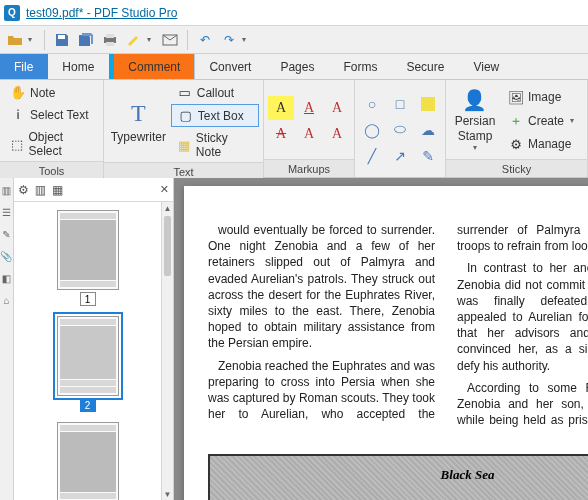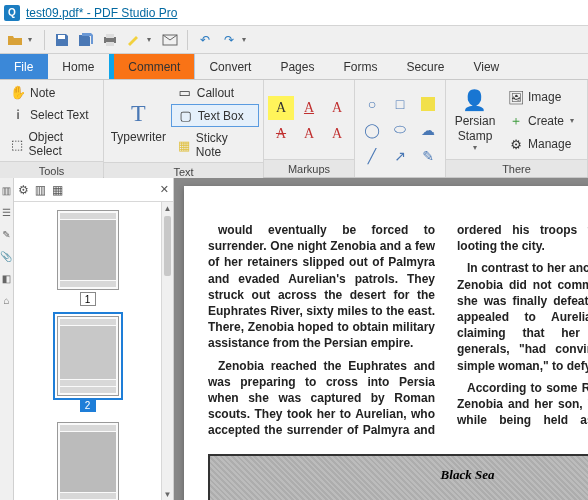--- a/index.html
+++ b/index.html
@@ -54,21 +54,21 @@
 .scrollbar-v { width: 12px; background: #f0f0f0; border-left: 1px solid #d8d8d8; position: relative; }
 .scrollbar-v .knob { position: absolute; top: 14px; left: 2px; right: 2px; height: 60px; background: #c8c8c8; border-radius: 2px; }
 .scrollbar-v .arr { position: absolute; left: 0; right: 0; height: 12px; display: flex; align-items: center; justify-content: center; font-size: 8px; color: #666; }
 .scrollbar-v .arr.up { top: 0; }
 .scrollbar-v .arr.dn { bottom: 0; }
 .thumbs-row { flex: 1; display: flex; overflow: hidden; }
 
 .doc { flex: 1; background: #888; overflow: hidden; position: relative; }
 .page { position: absolute; top: 8px; left: 10px; right: -120px; bottom: -140px; background: #fff; box-shadow: 0 2px 6px rgba(0,0,0,0.3); padding: 36px 24px; font-family: Georgia, serif; font-size: 9px; line-height: 1.35; color: #222; }
 .cols { column-count: 2; column-gap: 22px; column-fill: auto; height: 220px; }
-.cols p { margin-bottom: 6px; text-align: justify; text-indent: 10px; font-weight: bold; }
+.cols p { margin-bottom: 6px; text-align: justify; text-indent: 10px; }
 .mapbox { margin-top: 12px; border: 2px solid #333; background: repeating-linear-gradient(45deg,#bcbcbc,#bcbcbc 2px,#adadad 2px,#adadad 4px); height: 60px; position: relative; }
 .mapbox .label { position: absolute; top: 10px; left: 50%; transform: translateX(-10%); font-style: italic; font-family: Georgia, serif; font-size: 13px; color: #000; font-weight: bold; }
 
 svg.ic-svg { width: 16px; height: 16px; }
 </style>
 </head>
 <body>
 
 <div class="titlebar">
   <div class="app-icon">Q</div>
@@ -223,21 +223,21 @@
             <span class="ic" style="color:#3a9a3a;">＋</span>
             <span>Create</span>
             <span style="font-size:8px;color:#666;margin-left:2px;">▾</span>
           </div>
         <div class="hbtn">
             <span class="ic">⚙</span>
             <span>Manage</span>
           </div>
       </div>
     </div>
-    <div class="group-label">There</div>
+    <div class="group-label">Sticky</div>
   </div>
 </div>
 
 <div class="main">
   <div class="leftrail">
     <div class="ritem">▥</div>
     <div class="ritem">☰</div>
     <div class="ritem">✎</div>
     <div class="ritem">📎</div>
     <div class="ritem">◧</div>

